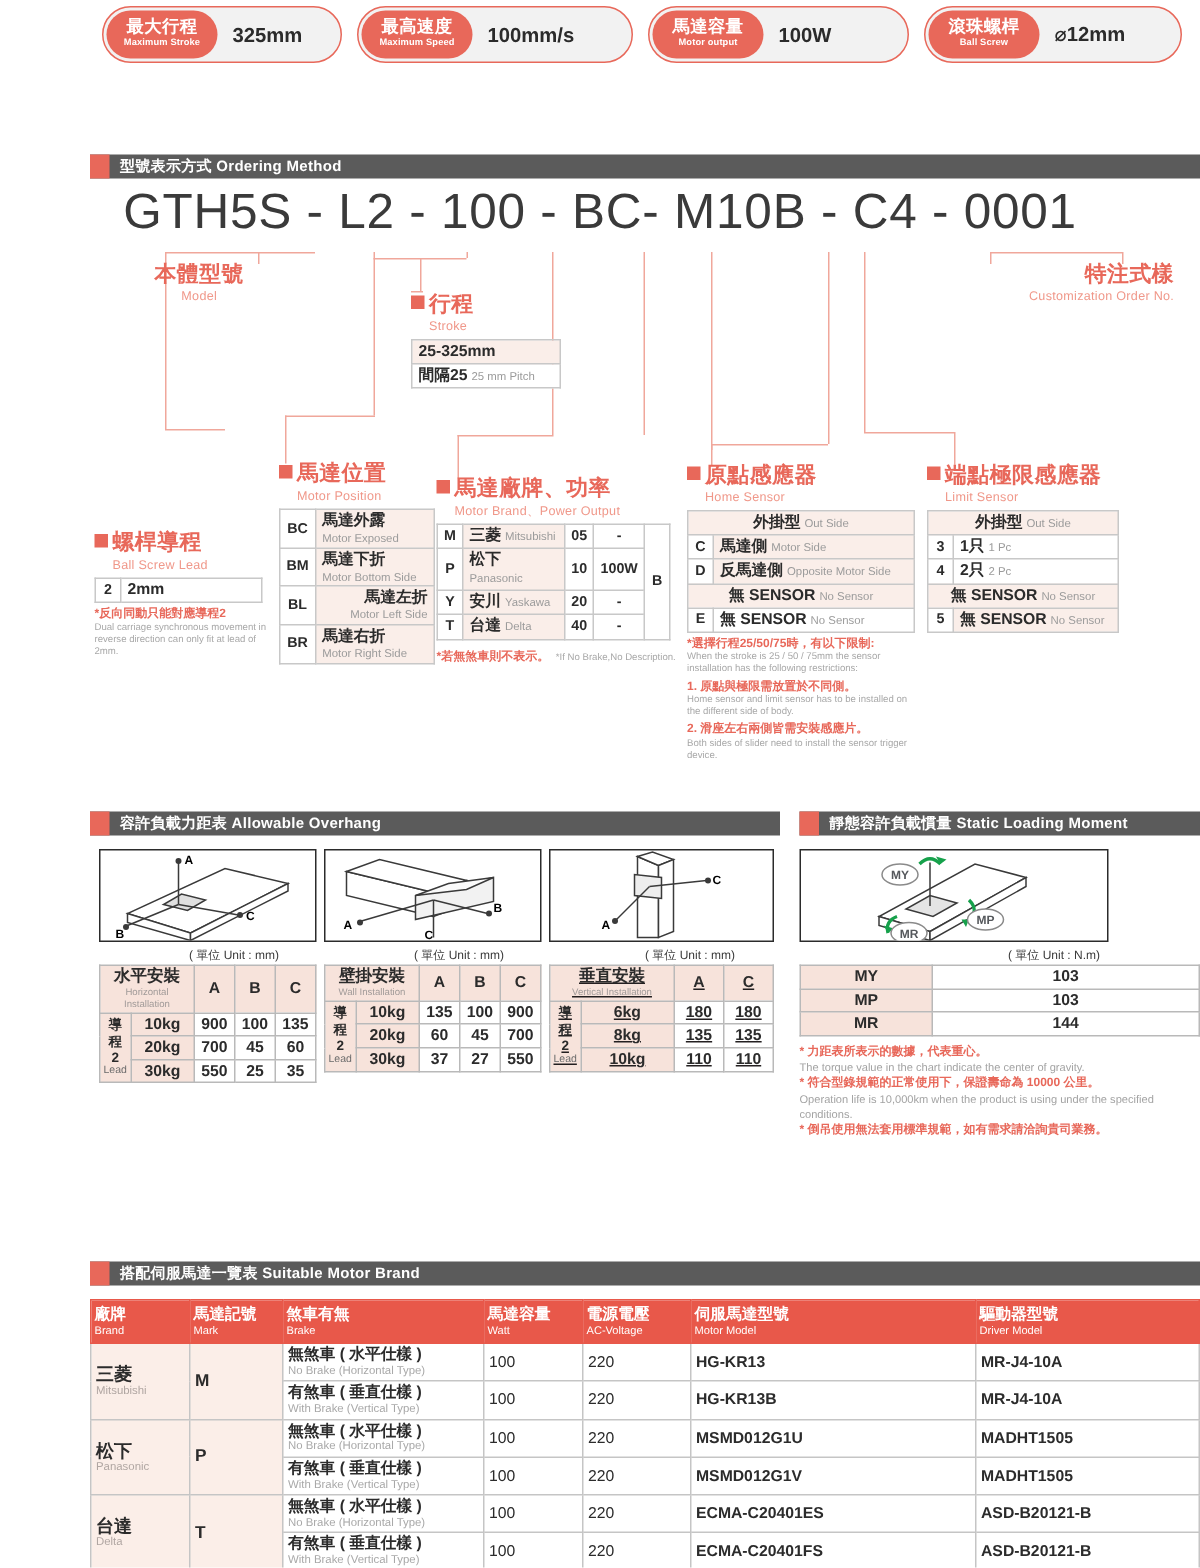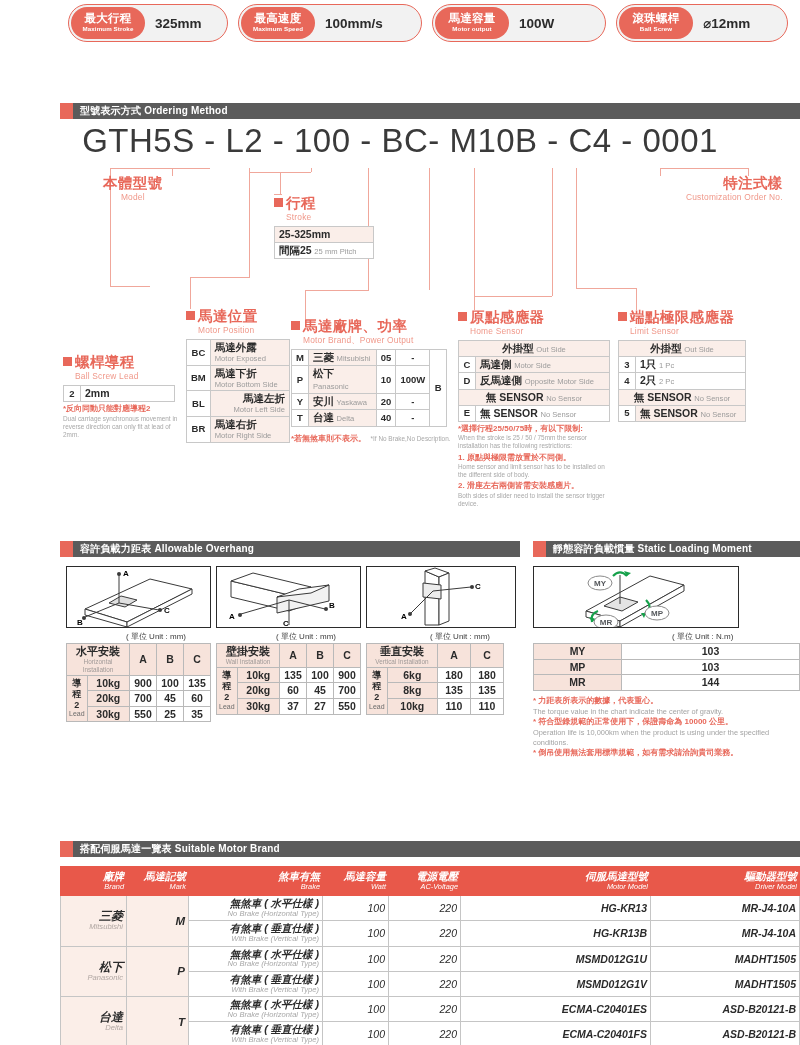--- a/index.html
+++ b/index.html
@@ -98,21 +98,21 @@
   td.v { background: #fff; font-weight: bold; font-size: 11px; }
   td.mname { background: #f7e3db; font-weight: bold; font-size: 11px; width: 88px; }
   td.mval { background: #fff; font-weight: bold; font-size: 11.5px; }
 
   .moment-notes { position: absolute; width: 266px; }
   .mn-cn { color: #e8685a; font-size: 8px; font-weight: bold; line-height: 1.35; }
   .mn-en { color: #a3a3a3; font-size: 7.4px; line-height: 1.35; }
 
   
   table.brand { border-collapse: collapse; position: absolute; left: 60px; top: 866px; width: 740px; }
-  table.brand td { border: 1px solid #c5c5c5; text-align: right; padding: 2px 3px; font-style: italic; }
+  table.brand td { border: 1px solid #c5c5c5; text-align: left; padding: 2px 3px; }
   table.brand td.bh {
     background: #e8584a; color: #fff; border-color: #e8584a; line-height: 1.12; padding: 4px 2px;
   }
   table.brand td.bh .cn { font-size: 10.5px; font-weight: bold; display: block; }
   table.brand td.bh .en { font-size: 7.4px; display: block; }
   table.brand td.bbrand { background: #fbeee8; line-height: 1.1; }
   table.brand td.bbrand .cn { font-size: 12px; font-weight: bold; color: #2b2b2b; display: block; }
   table.brand td.bbrand .en { font-size: 7.6px; color: #b0a6a2; display: block; }
   table.brand td.bmark { background: #fbeee8; font-size: 11.5px; font-weight: bold; color: #2b2b2b; }
   table.brand td.bbrake { background: #fff; line-height: 1.12; }
@@ -589,21 +589,21 @@
     </tr>
     <tr>
       <td class="wt">30kg</td>
       <td class="v">37</td>
       <td class="v">27</td>
       <td class="v">550</td>
     </tr>
   </tbody>
     </table>
 
-  <table class="data" style="left:366px; top:643px; width:138px;">
+  <table class="data" style="left:366px; top:643px; width:150px;text-decoration:underline;">
     <tbody>
         <tr>
       <td class="h-label" colspan="2" style="width:84px;">
         <span class="cn">垂直安裝</span>
         <span class="en">Vertical Installation</span>
       </td>
       <td class="h-pink" style="width:33px;">A</td>
       <td class="h-pink" style="width:33px;">C</td>
     </tr>
     <tr>

